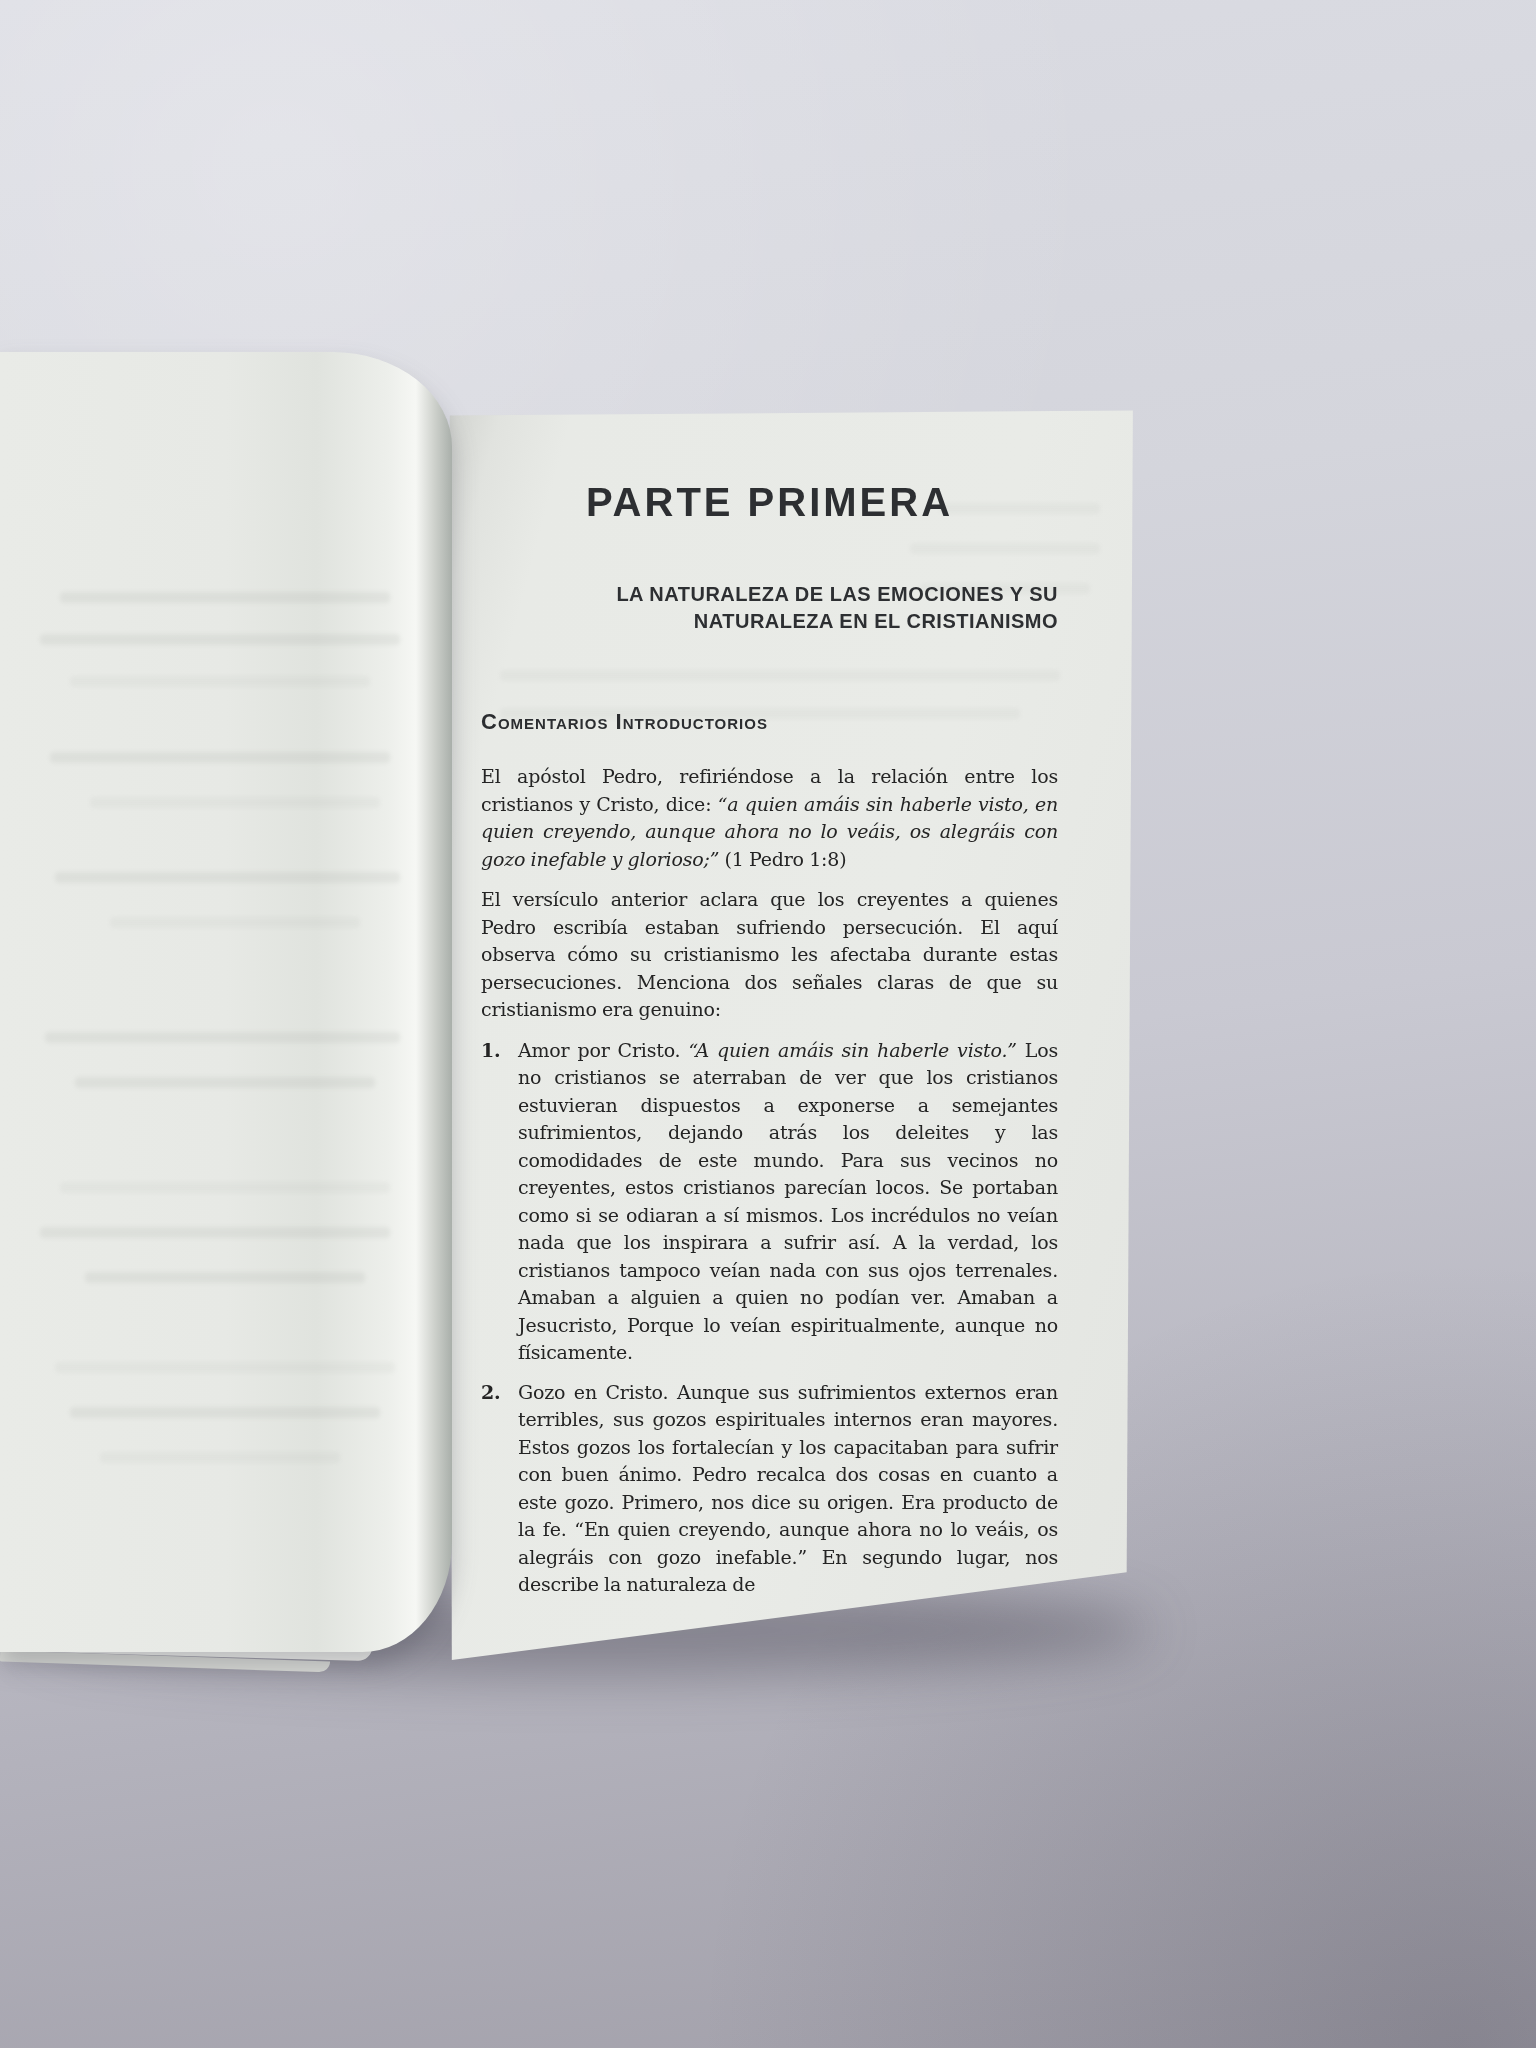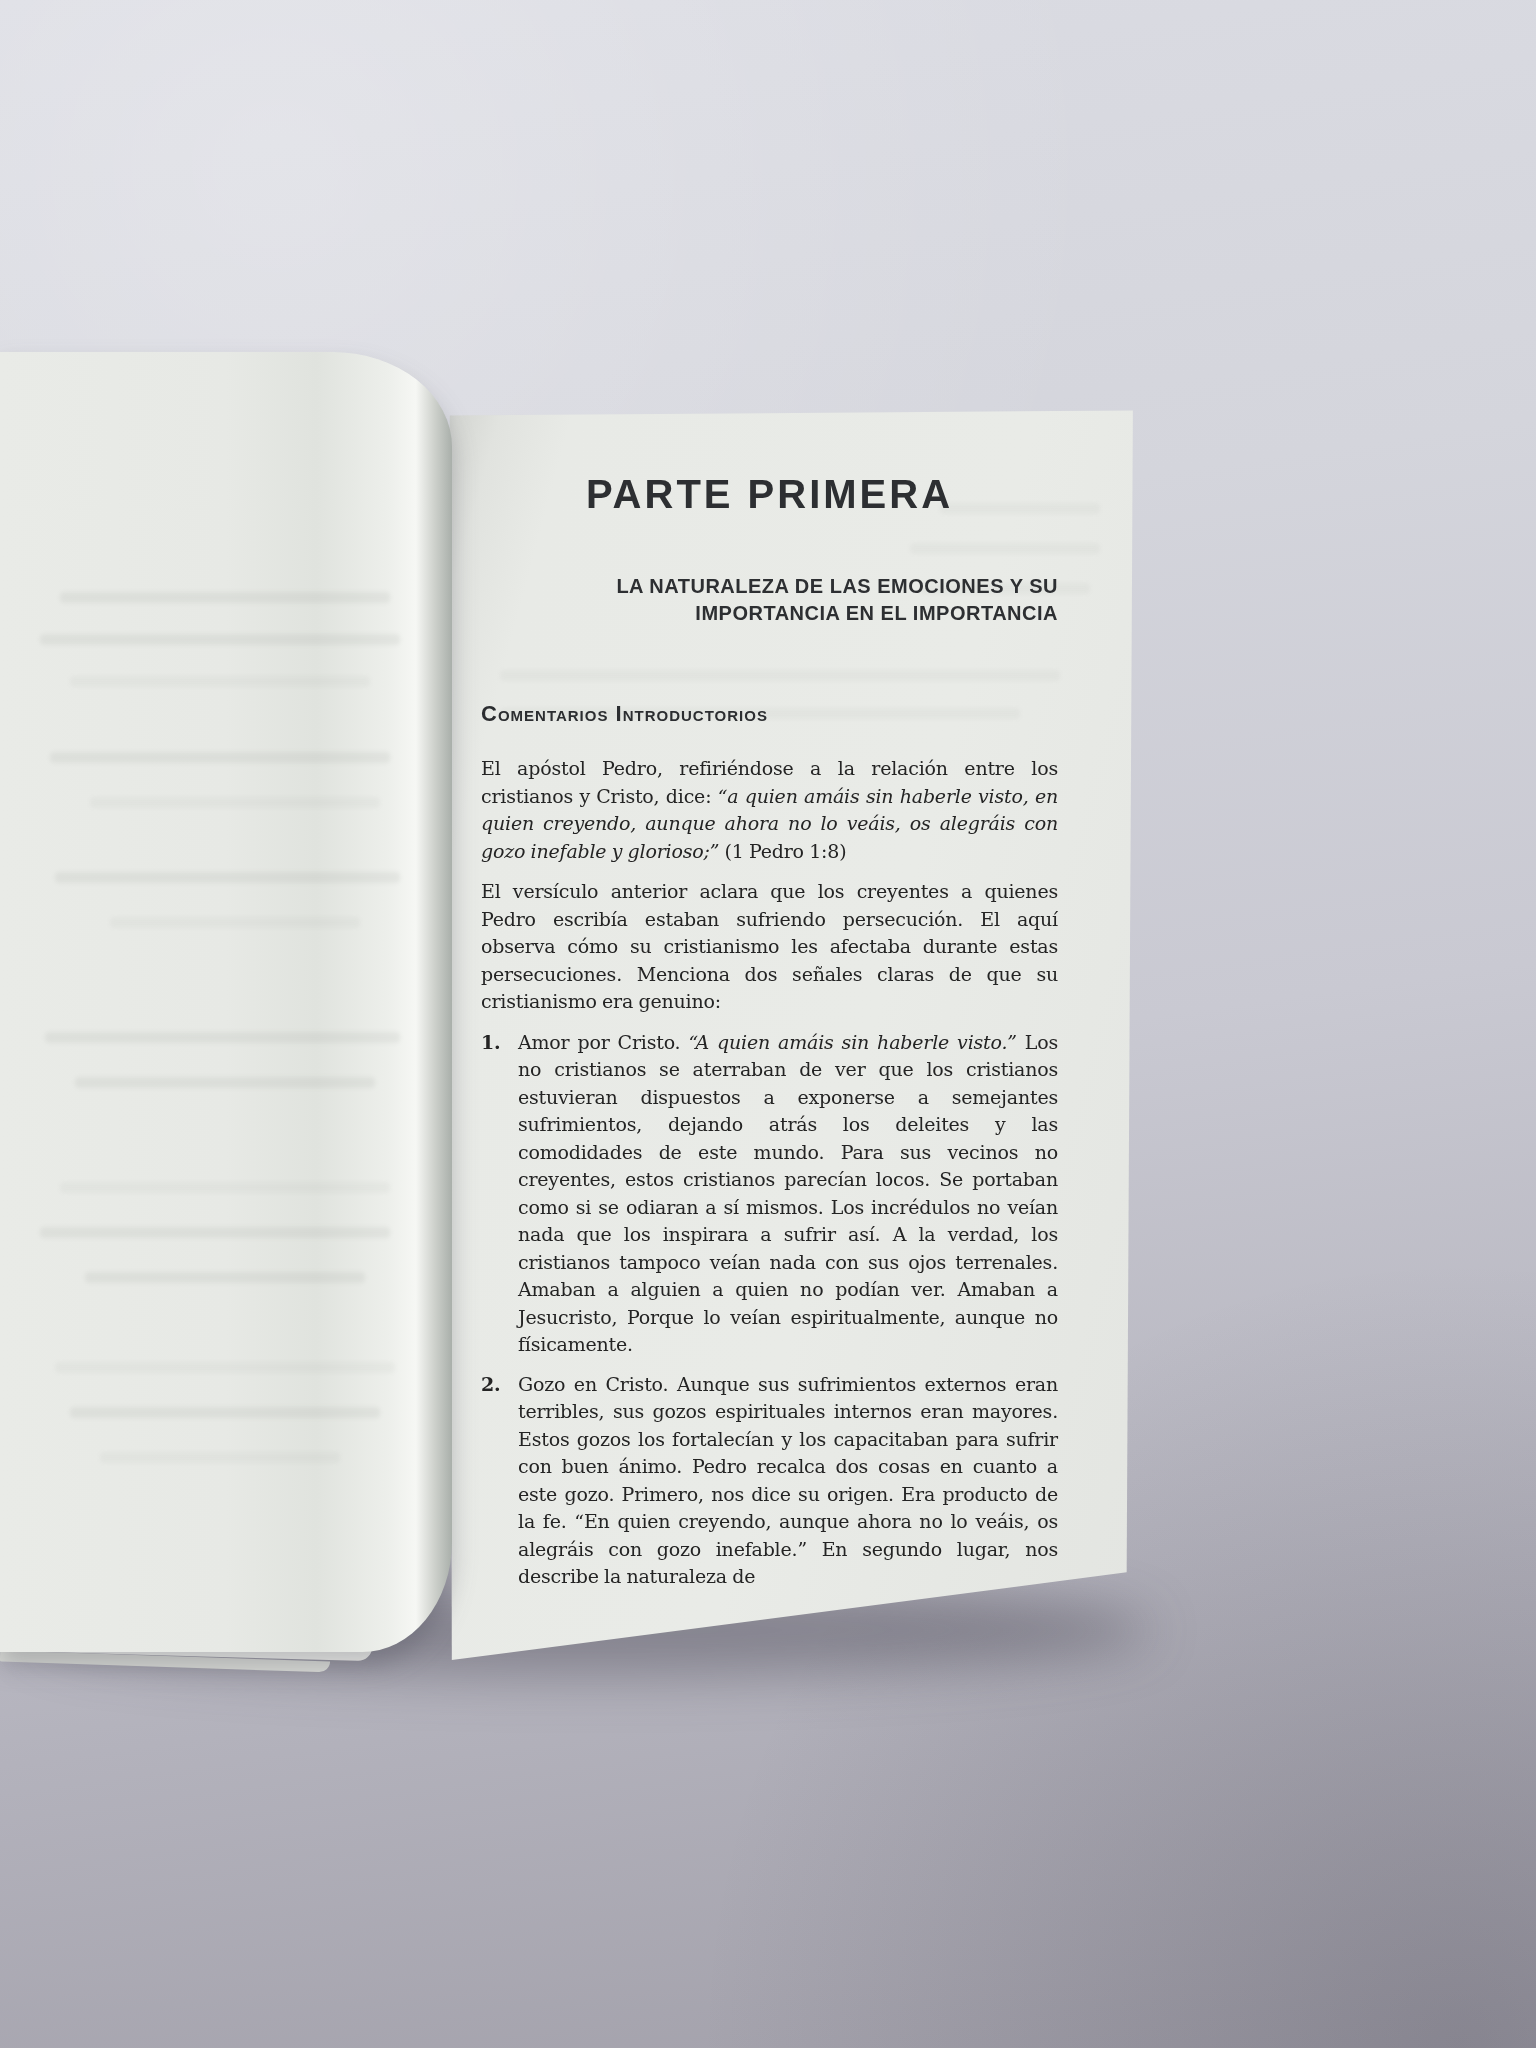--- a/index.html
+++ b/index.html
@@ -19,21 +19,21 @@
   .left-page{position:absolute;left:0;top:352px;width:452px;height:1300px;
     border-radius:0 120px 90px 0 / 0 95px 110px 0;
     background:linear-gradient(to right,#e9ebe7 0%,#e7e9e5 50%,#e0e3de 70%,#edefeb 86%,#f6f7f4 92%,#cfd2cd 96%,#a9afaa 100%);
     filter:drop-shadow(0 14px 12px rgba(70,68,82,.30));
     z-index:3;}
   .right-page{position:absolute;left:440px;top:408px;width:695px;height:1252px;
     clip-path:polygon(1.4% 0.6%, 99.7% 0.2%, 98.8% 93%, 1.7% 100%);
     background:linear-gradient(105deg,#c8cbc7 0%,#d5d7d3 2%,#e1e3df 6%,#e8eae6 13%,#e9ebe7 58%,#e3e5e1 100%);
     filter:drop-shadow(16px 14px 14px rgba(70,68,82,.42));
     z-index:2;}
-  .page-content{position:absolute;left:41px;top:64px;width:577px;color:#242424;}
+  .page-content{position:absolute;left:41px;top:72px;width:577px;color:#242424;}
   .part-title{margin:0 0 57px 0;text-align:center;font-size:40px;line-height:44px;
     font-weight:bold;letter-spacing:3px;color:#2d2f32;}
   .subtitle{margin:0 0 70px 0;text-align:right;font-size:20px;line-height:27px;
     font-weight:bold;letter-spacing:.5px;color:#2d2f32;}
   .section-heading{margin:0 0 24px 0;text-align:left;font-size:22px;line-height:34px;
     font-weight:bold;letter-spacing:1px;font-variant:small-caps;color:#2b2d30;}
   .body-copy{font-family:"DejaVu Serif","Liberation Serif",serif;font-size:19px;line-height:27.5px;
     letter-spacing:-0.2px;word-spacing:-0.5px;}
   .para{margin:0 0 13px 0;text-align:justify;}
   .list-item{display:flex;margin:0 0 12px 0;}
@@ -76,21 +76,21 @@
 <div class="right-page">
   <div class="ghost faint" style="left:500px;top:95px;width:160px;"></div>
   <div class="ghost faint" style="left:470px;top:135px;width:190px;"></div>
   <div class="ghost faint" style="left:480px;top:175px;width:170px;"></div>
   <div class="ghost faint" style="left:60px;top:262px;width:560px;"></div>
   <div class="ghost faint" style="left:60px;top:300px;width:520px;"></div>
 
   <div class="page-content">
     <h1 class="part-title">PARTE PRIMERA</h1>
     <h2 class="subtitle"><span>LA NATURALEZA DE LAS EMOCIONES Y SU</span><br>
-      <span>IMPORTANCIA EN EL IMPORTANCIA</span></h2>
+      <span>NATURALEZA EN EL CRISTIANISMO</span></h2>
     <h3 class="section-heading">Comentarios Introductorios</h3>
 
     <div class="body-copy">
       <p class="para"><span>El apóstol Pedro, refiriéndose a la relación entre los cristianos y Cristo, dice: </span><span class="it">“a quien amáis sin haberle visto, en quien creyendo, aunque ahora no lo veáis, os alegráis con gozo inefable y glorioso;”</span><span> (1 Pedro 1:8)</span></p>
       <p class="para"><span>El versículo anterior aclara que los creyentes a quienes Pedro escribía estaban sufriendo persecución. El aquí observa cómo su cristianismo les afectaba durante estas persecuciones. Menciona dos señales claras de que su cristianismo era genuino:</span></p>
 
       <div class="list-item">
         <span class="list-num">1.</span>
         <div class="list-body"><span class="bd">Amor por Cristo. </span><span class="it">“A quien amáis sin haberle visto.”</span><span> Los no cristianos se aterraban de ver que los cristianos estuvieran dispuestos a exponerse a semejantes sufrimientos, dejando atrás los deleites y las comodidades de este mundo. Para sus vecinos no creyentes, estos cristianos parecían locos. Se portaban como si se odiaran a sí mismos. Los incrédulos no veían nada que los inspirara a sufrir así. A la verdad, los cristianos tampoco veían nada con sus ojos terrenales. Amaban a alguien a quien no podían ver. Amaban a Jesucristo, Porque lo veían espiritualmente, aunque no físicamente.</span></div>
       </div>

